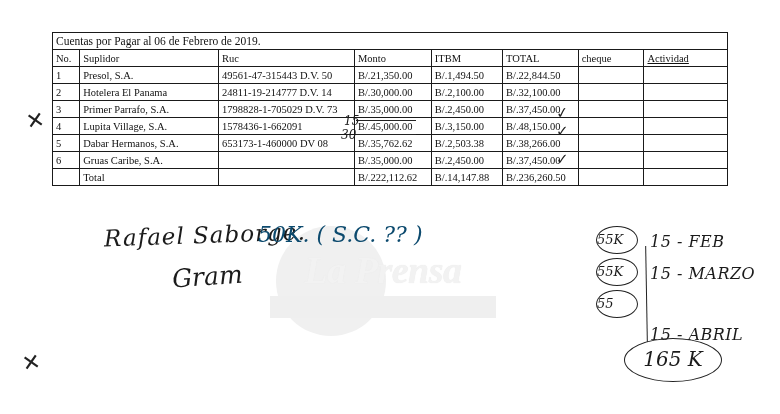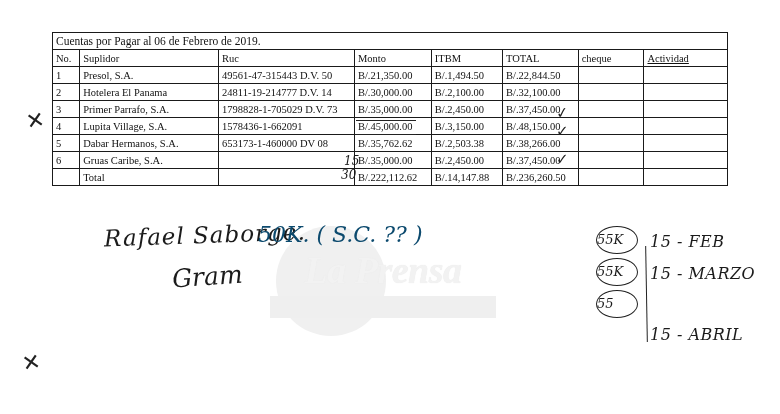--- a/index.html
+++ b/index.html
@@ -130,21 +130,20 @@
     font-size: 25px;
     transform: rotate(-4deg);
   }
   .hand-strike {
     position: absolute;
     z-index: 6;
     font-size: 12px;
     color: #1b1b1b;
     font-family: "DejaVu Serif", serif;
     font-style: italic;
-    margin-top: 40px;
   }
   .hand-15 { left: 344px; top: 114px; }
   .hand-30 { left: 341px; top: 128px; }
 
   .strikeline {
     position: absolute;
     z-index: 6;
     height: 1px;
     background: #222;
   }
@@ -359,15 +358,16 @@
   <div class="hand hand-sig2">Gram</div>
 
   <div class="notes">
     <div class="note-vline"></div>
     <div class="note-amt n1-amt">55K</div>
     <div class="note-label n1-lab">15 - FEB</div>
     <div class="note-amt n2-amt">55K</div>
     <div class="note-label n2-lab">15 - MARZO</div>
     <div class="note-amt n3-amt">55</div>
     <div class="note-label n3-lab">15 - ABRIL</div>
+    <div class="total-circle">165 K</div>
   </div>
 
 </div>
 
 </body></html>

